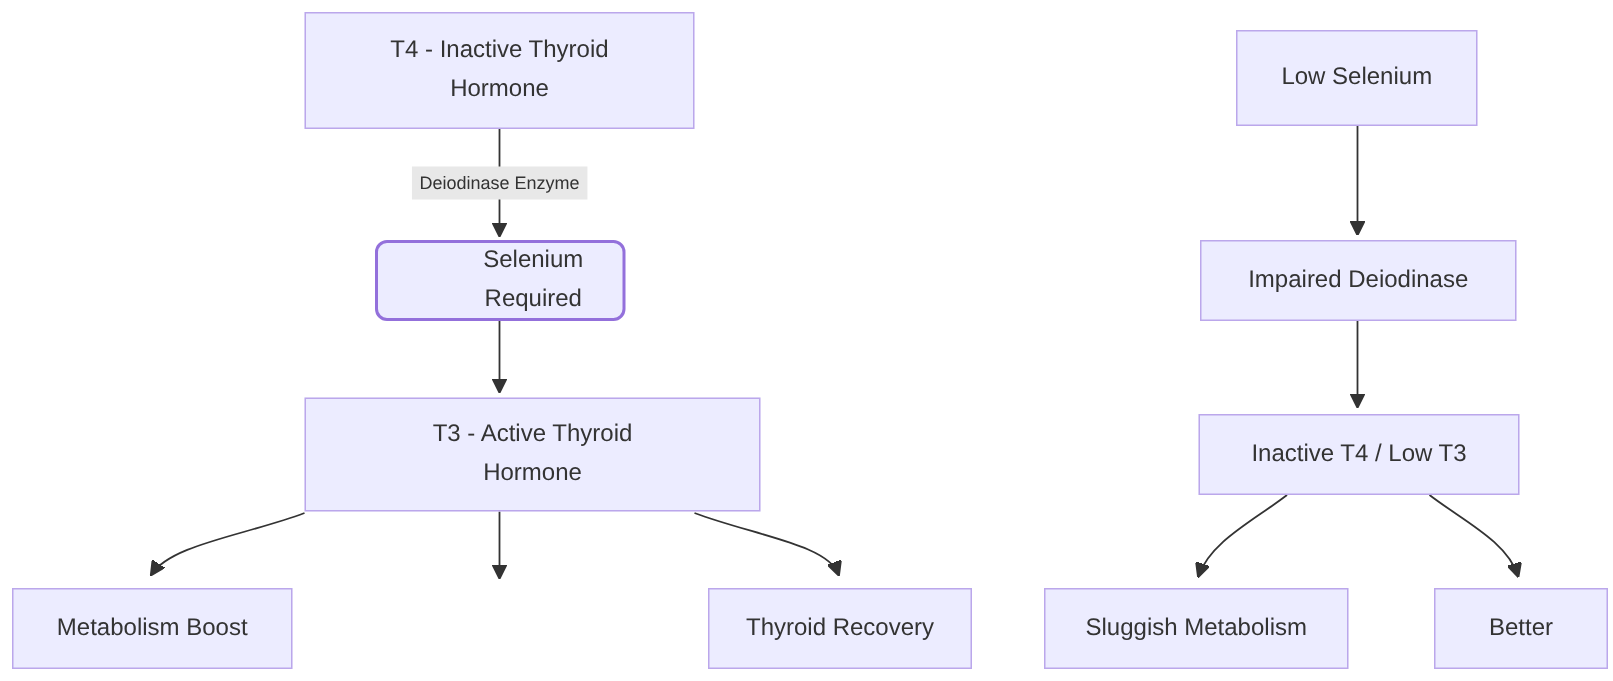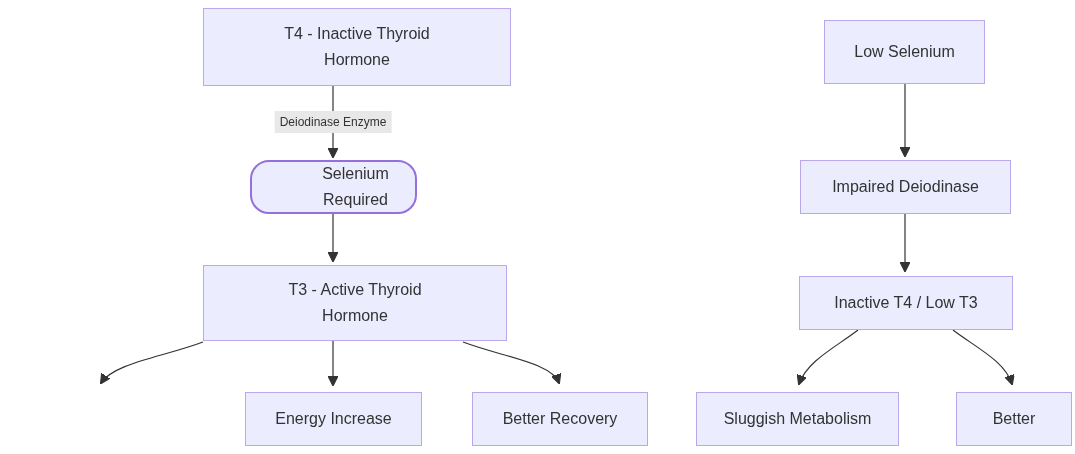--- a/index.html
+++ b/index.html
@@ -24,21 +24,21 @@
   .node{
     position:absolute;
     box-sizing:border-box;
     background:var(--node-fill);
     border:1px solid var(--node-border);
     display:flex;align-items:center;justify-content:center;
     text-align:center;
     font-size:16px;line-height:1.6;
   }
   .node.soft{border-color:rgba(147,112,219,0.55);}
-  .node.rounded{border:2px solid var(--node-border);border-radius:19px;padding-left:44px;}
+  .node.rounded{border:2px solid var(--node-border);border-radius:8px;padding-left:44px;}
   .lbl{display:inline-block;}
   .lbl.narrow{max-width:180px;}
   .edge-label{
     position:absolute;
     transform:translateX(-50%);
     background:var(--edge-label-bg);
     padding:0 5px;
     height:22px;line-height:22px;
     font-size:12px;
     white-space:nowrap;
@@ -59,41 +59,41 @@
     <path d="M333,214 L333,261" marker-end="url(#arrow)"></path>
     <path d="M203,342 C163,357 114,363 101,383" marker-end="url(#arrow)"></path>
     <path d="M333,341 L333,385" marker-end="url(#arrow)"></path>
     <path d="M463,342 C503,357 552,363 559,383" marker-end="url(#arrow)"></path>
     <path d="M905,73 L905,156" marker-end="url(#arrow)"></path>
     <path d="M905,214 L905,271" marker-end="url(#arrow)"></path>
     <path d="M858,330 C836,347 807,361 799,384" marker-end="url(#arrow)"></path>
     <path d="M953,330 C975,347 1005,361 1012,384" marker-end="url(#arrow)"></path>
   </svg>
 
-  <div class="node soft" style="left:203px;top:8px;width:308px;height:78px">
+  <div class="node soft" style="left:203px;top:8px;width:260px;height:78px">
     <span class="lbl narrow">T4 - Inactive Thyroid Hormone</span>
   </div>
 
   <div class="edge-label" style="left:333px;top:111px">Deiodinase Enzyme</div>
 
   <div class="node rounded" style="left:250px;top:160px;width:167px;height:54px">
     <span class="lbl">Selenium Required</span>
   </div>
 
   <div class="node soft" style="left:203px;top:265px;width:304px;height:76px">
     <span class="lbl narrow">T3 - Active Thyroid Hormone</span>
   </div>
 
-
-  <div class="node soft" style="left:245px;top:392px;width:177px;height:54px">
-    <span class="lbl">Energy Increase</span>
+  <div class="node soft" style="left:8px;top:392px;width:187px;height:54px">
+    <span class="lbl">Metabolism Boost</span>
   </div>
 
+
   <div class="node soft" style="left:472px;top:392px;width:176px;height:54px">
-    <span class="lbl">Better Recovery</span>
+    <span class="lbl">Thyroid Recovery</span>
   </div>
 
   <div class="node soft" style="left:824px;top:20px;width:161px;height:64px">
     <span class="lbl">Low Selenium</span>
   </div>
 
   <div class="node soft" style="left:800px;top:160px;width:211px;height:54px">
     <span class="lbl">Impaired Deiodinase</span>
   </div>
 

